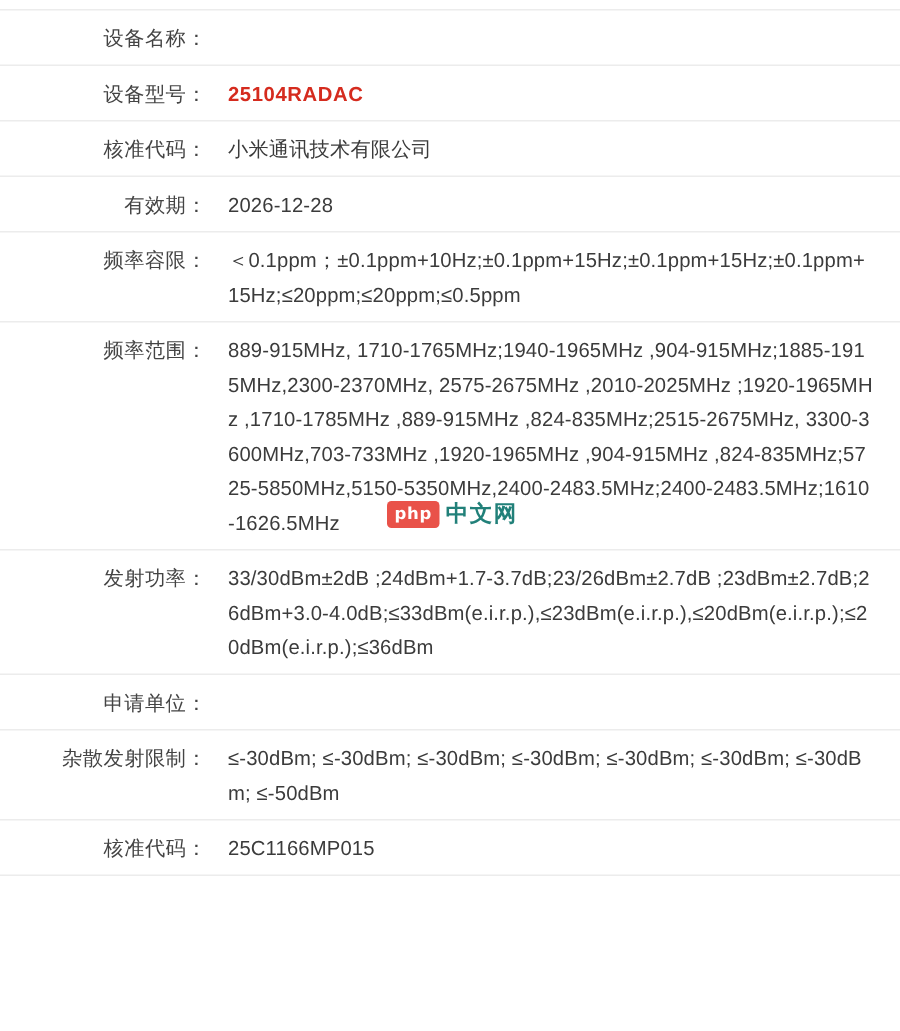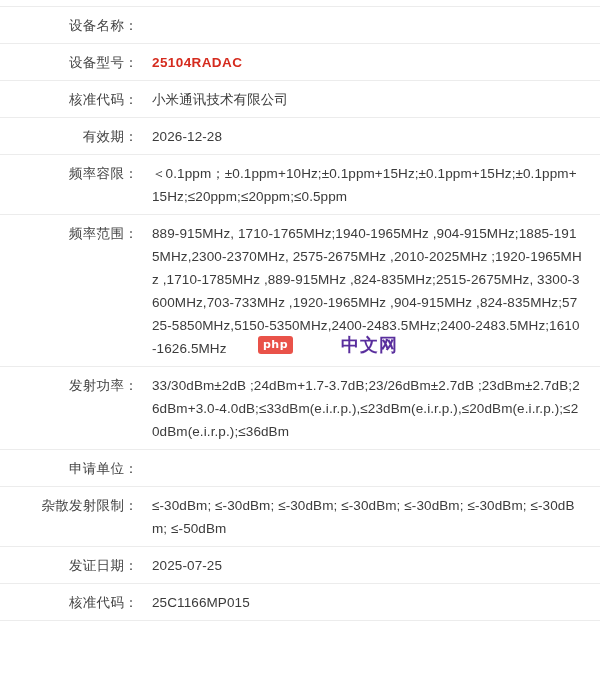--- a/index.html
+++ b/index.html
@@ -59,35 +59,34 @@
     min-height: 23px;
   }
   .watermark {
     position: absolute;
     left: 258px;
     top: 333px;
     display: flex;
     align-items: center;
     opacity: 0.92;
     pointer-events: none;
-    gap: 44px;
   }
   .wm-badge {
     background: #e8443a;
     color: #ffffff;
     font-size: 11px;
     font-weight: bold;
     border-radius: 3px;
     padding: 2px 5px 3px 5px;
     letter-spacing: 0.5px;
     font-family: "DejaVu Sans", sans-serif;
   }
   .wm-text {
-    color: #4c1d95;
-    font-size: 18px;
+    color: #0f766e;
+    font-size: 15px;
     margin-left: 4px;
     letter-spacing: 1px;
     font-weight: bold;
   }
 </style>
 </head>
 <body>
 
 <div class="doc">
   <div class="rows">
@@ -119,24 +118,20 @@
         <div class="value">33/30dBm±2dB ;24dBm+1.7-3.7dB;23/26dBm±2.7dB ;23dBm±2.7dB;26dBm+3.0-4.0dB;≤33dBm(e.i.r.p.),≤23dBm(e.i.r.p.),≤20dBm(e.i.r.p.);≤20dBm(e.i.r.p.);≤36dBm</div>
       </div>
       <div class="row">
         <div class="label">申请单位：</div>
       </div>
       <div class="row">
         <div class="label">杂散发射限制：</div>
         <div class="value">≤-30dBm; ≤-30dBm; ≤-30dBm; ≤-30dBm; ≤-30dBm; ≤-30dBm; ≤-30dBm; ≤-50dBm</div>
       </div>
       <div class="row">
-        <div class="label">发证日期：</div>
-        <div class="value">2025-07-25</div>
-      </div>
-      <div class="row">
         <div class="label">核准代码：</div>
         <div class="value">25C1166MP015</div>
       </div>
     </div>
 </div>
 
 <div class="watermark">
   <span class="wm-badge">php</span>
   <span class="wm-text">中文网</span>
 </div>

